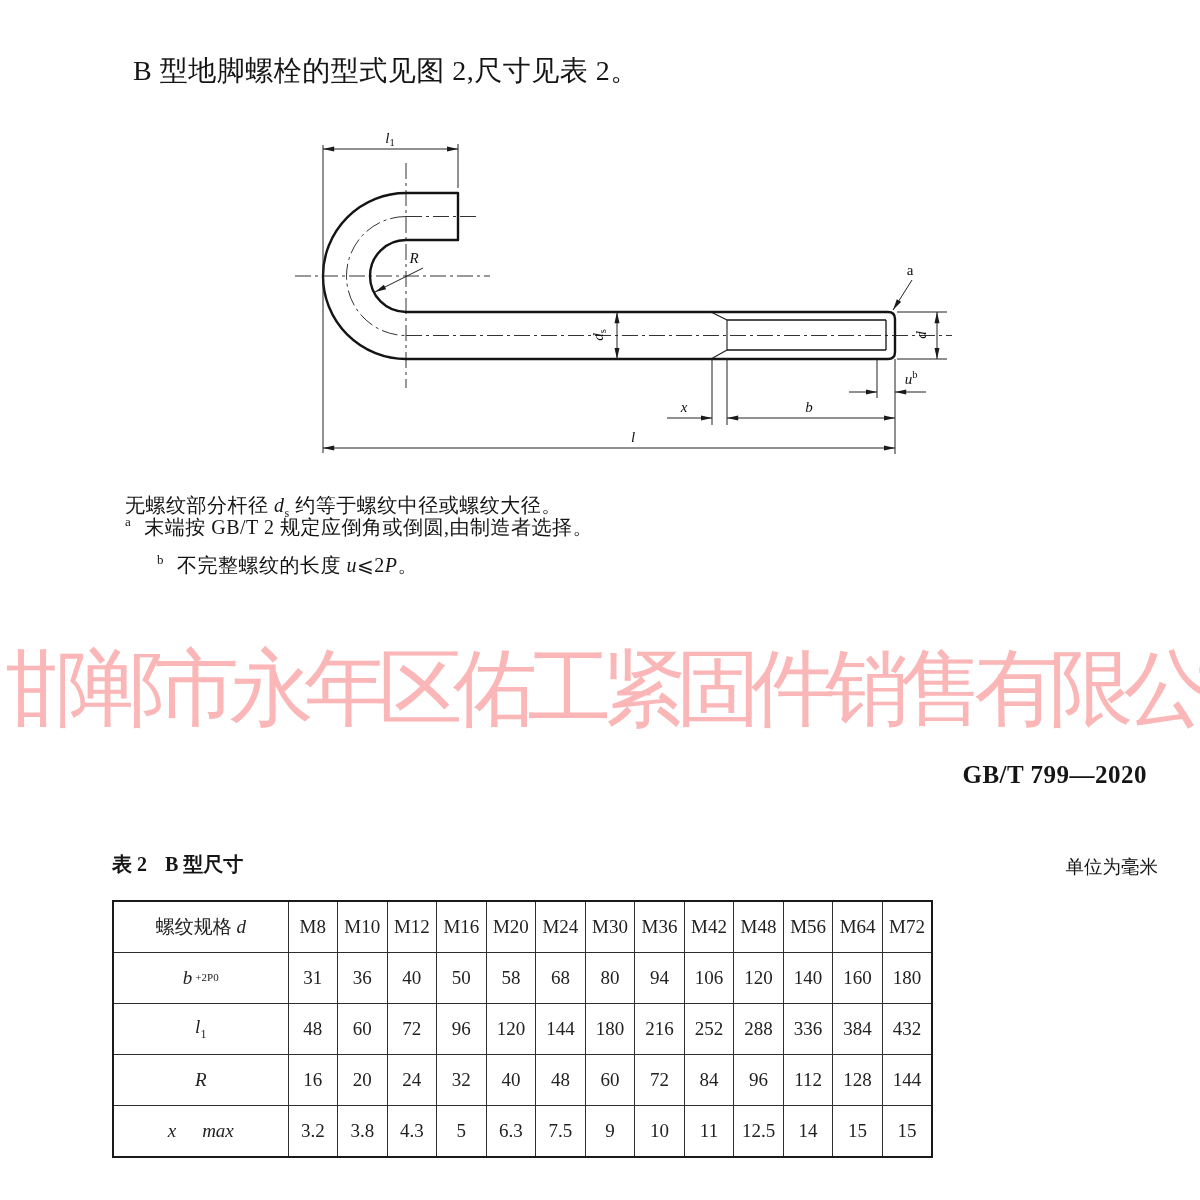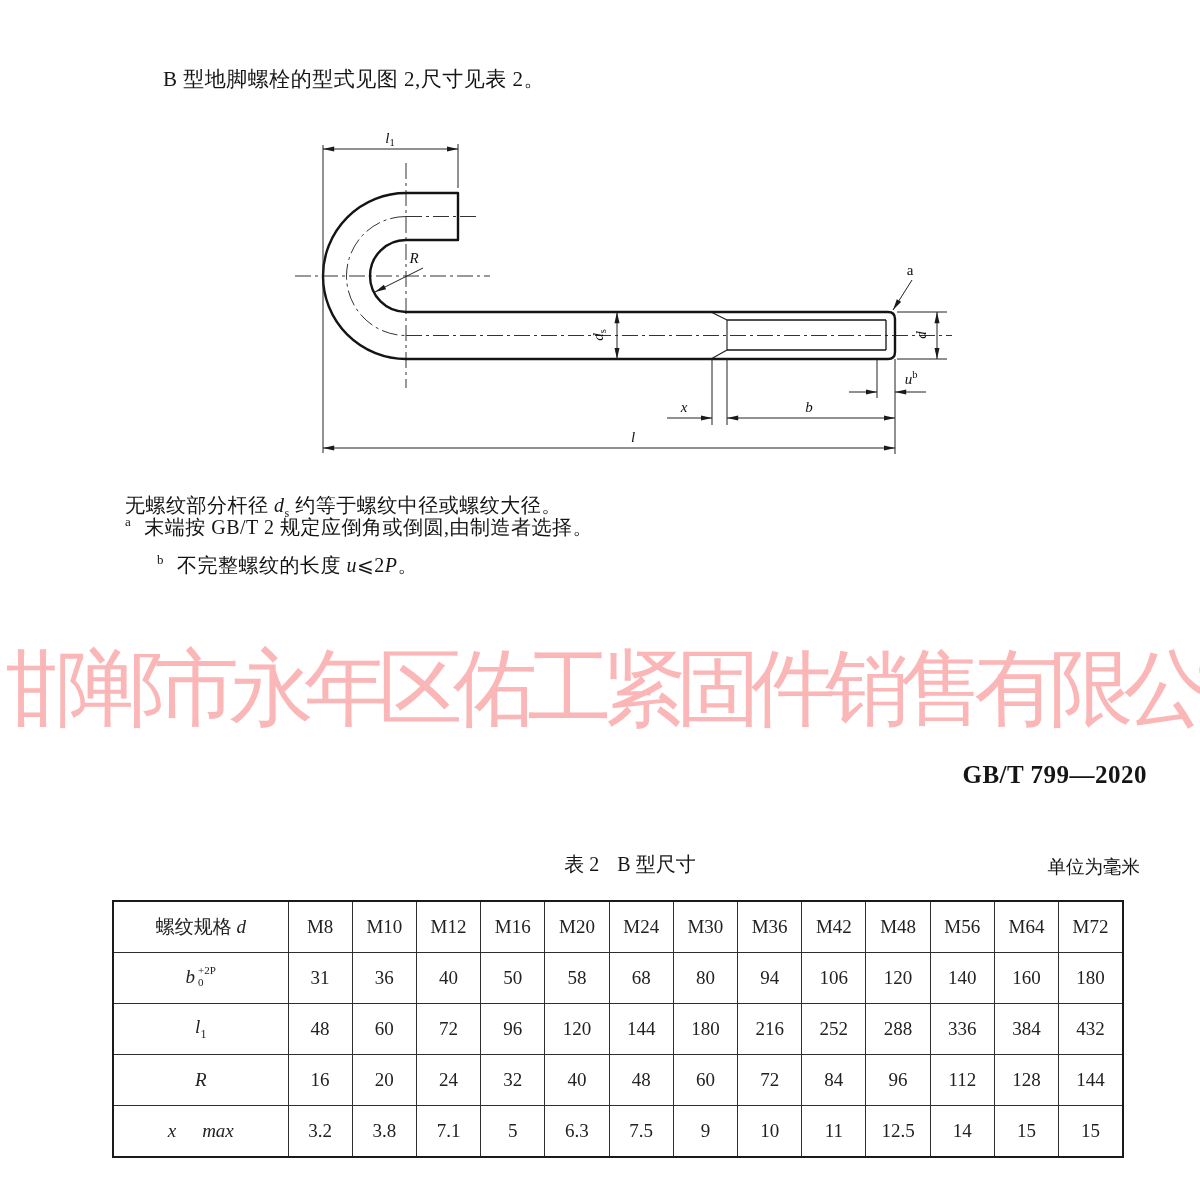--- a/index.html
+++ b/index.html
@@ -1,51 +1,51 @@
 <!DOCTYPE html>
 <html><head>
 <meta charset="utf-8">
 <style>
   html,body{margin:0;padding:0;background:#fff;}
   #page{position:relative;width:1200px;height:1200px;background:#ffffff;overflow:hidden;
         font-family:"Liberation Serif",serif;color:#151515;}
   .abs{position:absolute;}
   
-  .intro{left:133px;top:60px;font-size:21px;line-height:38px;letter-spacing:0.5px;margin-left:30px;}
+  .intro{left:133px;top:52px;font-size:28px;line-height:38px;letter-spacing:0.5px;}
   
   #drawing{left:280px;top:120px;}
   #drawing text{font-family:"Liberation Serif",serif;font-size:15px;fill:#111;}
   #drawing .it{font-style:italic;}
   #drawing .thin{stroke:#222;stroke-width:1;fill:none;}
   #drawing .cl{stroke:#333;stroke-width:1;fill:none;stroke-dasharray:16 4 3 4;}
   #drawing .outline{stroke:#141414;stroke-width:2.4;fill:none;stroke-linejoin:round;}
   #drawing .mid{stroke:#141414;stroke-width:1.3;fill:none;}
   #drawing .lite{stroke:#1a1a1a;stroke-width:1.1;fill:none;}
   
   .note{left:125px;font-size:20px;letter-spacing:0.5px;}
   .note sup{font-size:13px;vertical-align:8px;margin-right:13px;}
   .note i{font-style:italic;}
   .note sub{font-size:12px;}
   
   #watermark{left:6px;top:641px;font-size:84px;line-height:1.12;letter-spacing:-9.5px;
              white-space:nowrap;font-family:"Liberation Sans",sans-serif;font-weight:400;}
   
   #doccode{right:53px;top:761px;font-size:25px;font-weight:bold;letter-spacing:0.5px;}
   
-  #caption{left:112px;top:851px;width:1036px;text-align:center;font-size:20px;font-weight:normal;}
+  #caption{left:112px;top:851px;width:1036px;text-align:left;font-size:20px;font-weight:bold;}
   #caption .gap{display:inline-block;width:18px;}
-  #unitnote{right:60px;top:854px;font-size:18.5px;}
-  
-  .dims{position:absolute;left:112px;top:900px;width:1012px;border-collapse:collapse;
+  #unitnote{right:42px;top:854px;font-size:18.5px;}
+  
+  .dims{position:absolute;left:112px;top:900px;width:821px;border-collapse:collapse;
         table-layout:fixed;font-size:19px;color:#222;border:2.5px solid #1a1a1a;}
   .dims th,.dims td{border:1px solid #2e2e2e;font-weight:normal;text-align:center;
         height:50px;padding:0;font-family:"Liberation Serif",serif;}
   .dims i{font-style:italic;}
   .dims sub{font-size:12px;}
-  .tol{display:inline-flex;flex-direction:column;align-items:flex-start;font-size:11px;
+  .tol{display:inline-flex;flex-direction:row;align-items:flex-start;font-size:11px;
        line-height:1.05;vertical-align:middle;transform:translateY(-2px);margin-left:3px;}
   .sfx{margin-left:26px;font-style:italic;}
 </style>
 </head>
 <body>
 
 <div id="page">
 
   <div class="abs intro">
     <div>B 型地脚螺栓的型式见图 2,尺寸见表 2。</div>
@@ -218,21 +218,21 @@
           <td>84</td>
           <td>96</td>
           <td>112</td>
           <td>128</td>
           <td>144</td>
         </tr>
         <tr>
           <th><i>x</i><span class="sfx">max</span></th>
           <td>3.2</td>
           <td>3.8</td>
-          <td>7.1</td>
+          <td>4.3</td>
           <td>5</td>
           <td>6.3</td>
           <td>7.5</td>
           <td>9</td>
           <td>10</td>
           <td>11</td>
           <td>12.5</td>
           <td>14</td>
           <td>15</td>
           <td>15</td>

